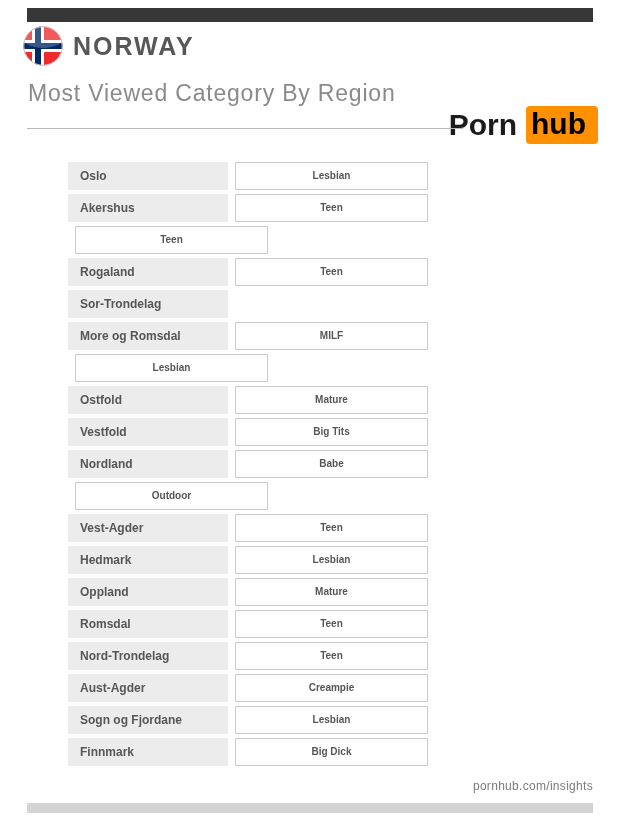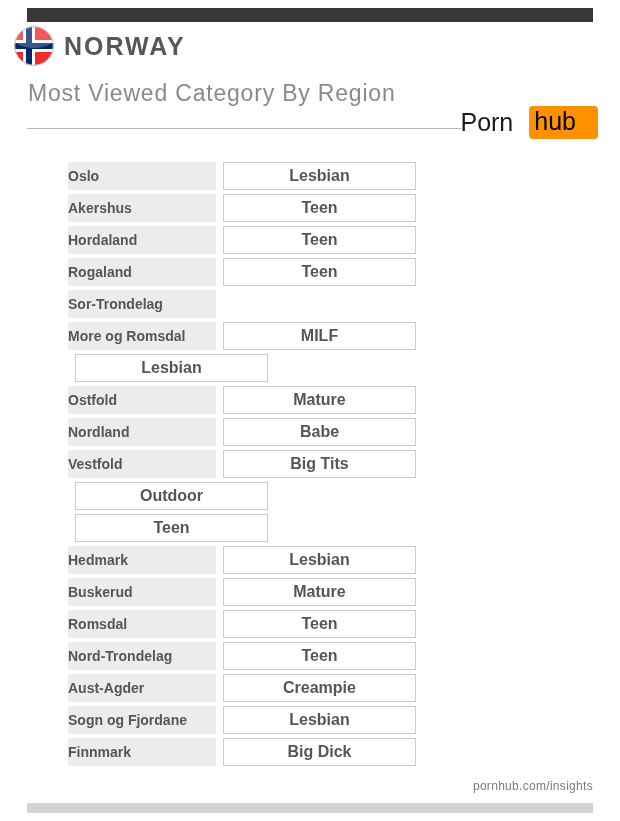--- a/index.html
+++ b/index.html
@@ -12,21 +12,21 @@
     overflow: hidden;
   }
   .top-bar {
     position: absolute;
     left: 27px; top: 8px;
     width: 566px; height: 14px;
     background: #373737;
   }
   .country-row {
     position: absolute;
-    left: 14px; top: 26px;
+    left: 23px; top: 26px;
     display: flex;
     align-items: center;
   }
   .flag {
     width: 40px; height: 40px;
     display: block;
   }
   .country-name {
     margin-left: 10px;
     font-size: 25px;
@@ -40,30 +40,30 @@
     font-size: 23px;
     font-weight: 300;
     letter-spacing: 0.8px;
     color: #8a8a8a;
   }
   .brand {
     position: absolute;
     right: 22px; top: 106px;
     display: flex;
     align-items: center;
-    font-size: 25px;
-    font-weight: normal;
+    font-size: 30px;
+    font-weight: bold;
   }
   .brand-porn { color: #1b1b1b; }
   .brand-hub {
-    margin-left: 16px;
+    margin-left: 9px;
     background: #ff9000;
     color: #000000;
     border-radius: 4px;
-    padding: 1px 22px 3px 5px;
+    padding: 1px 12px 3px 5px;
   }
   .header-divider {
     position: absolute;
     left: 27px; top: 128px;
     width: 436px; height: 1px;
     background: #b9b9b9;
   }
   .region-table {
     position: absolute;
     left: 68px; top: 162px;
@@ -72,32 +72,32 @@
   }
   .table-row {
     display: flex;
     margin-bottom: 4px;
     height: 28px;
   }
   .region-cell {
     width: 148px;
     background: #ececec;
     color: #565656;
-    font-size: 14px;
+    font-size: 12px;
     font-weight: bold;
     line-height: 28px;
-    padding-left: 0;
+    padding-left: 12px;
   }
   .col-gap { width: 7px; }
   .category-cell {
     width: 191px;
     background: #ffffff;
     border: 1px solid #cccccc;
     color: #565656;
-    font-size: 16px;
+    font-size: 10px;
     font-weight: bold;
     line-height: 26px;
     text-align: center;
   }
   .footer-url {
     position: absolute;
     right: 27px; top: 779px;
     font-size: 12px;
     color: #7b7b7b;
     letter-spacing: 0.3px;
@@ -152,21 +152,20 @@
     <div class="category-cell">Lesbian</div>
   </div>
 
   <div class="table-row">
     <div class="region-cell">Akershus</div>
     <div class="col-gap"></div>
     <div class="category-cell">Teen</div>
   </div>
 
   <div class="table-row">
-    <div class="region-cell">Hordaland</div>
     <div class="col-gap"></div>
     <div class="category-cell">Teen</div>
   </div>
 
   <div class="table-row">
     <div class="region-cell">Rogaland</div>
     <div class="col-gap"></div>
     <div class="category-cell">Teen</div>
   </div>
 
@@ -186,49 +185,50 @@
     <div class="category-cell">Lesbian</div>
   </div>
 
   <div class="table-row">
     <div class="region-cell">Ostfold</div>
     <div class="col-gap"></div>
     <div class="category-cell">Mature</div>
   </div>
 
   <div class="table-row">
+    <div class="region-cell">Vestfold</div>
+    <div class="col-gap"></div>
+    <div class="category-cell">Big Tits</div>
+  </div>
+
+  <div class="table-row">
     <div class="region-cell">Nordland</div>
     <div class="col-gap"></div>
     <div class="category-cell">Babe</div>
   </div>
 
   <div class="table-row">
-    <div class="region-cell">Vestfold</div>
-    <div class="col-gap"></div>
-    <div class="category-cell">Big Tits</div>
-  </div>
-
-  <div class="table-row">
     <div class="col-gap"></div>
     <div class="category-cell">Outdoor</div>
   </div>
 
   <div class="table-row">
+    <div class="region-cell">Vest-Agder</div>
     <div class="col-gap"></div>
     <div class="category-cell">Teen</div>
   </div>
 
   <div class="table-row">
     <div class="region-cell">Hedmark</div>
     <div class="col-gap"></div>
     <div class="category-cell">Lesbian</div>
   </div>
 
   <div class="table-row">
-    <div class="region-cell">Buskerud</div>
+    <div class="region-cell">Oppland</div>
     <div class="col-gap"></div>
     <div class="category-cell">Mature</div>
   </div>
 
   <div class="table-row">
     <div class="region-cell">Romsdal</div>
     <div class="col-gap"></div>
     <div class="category-cell">Teen</div>
   </div>
 

